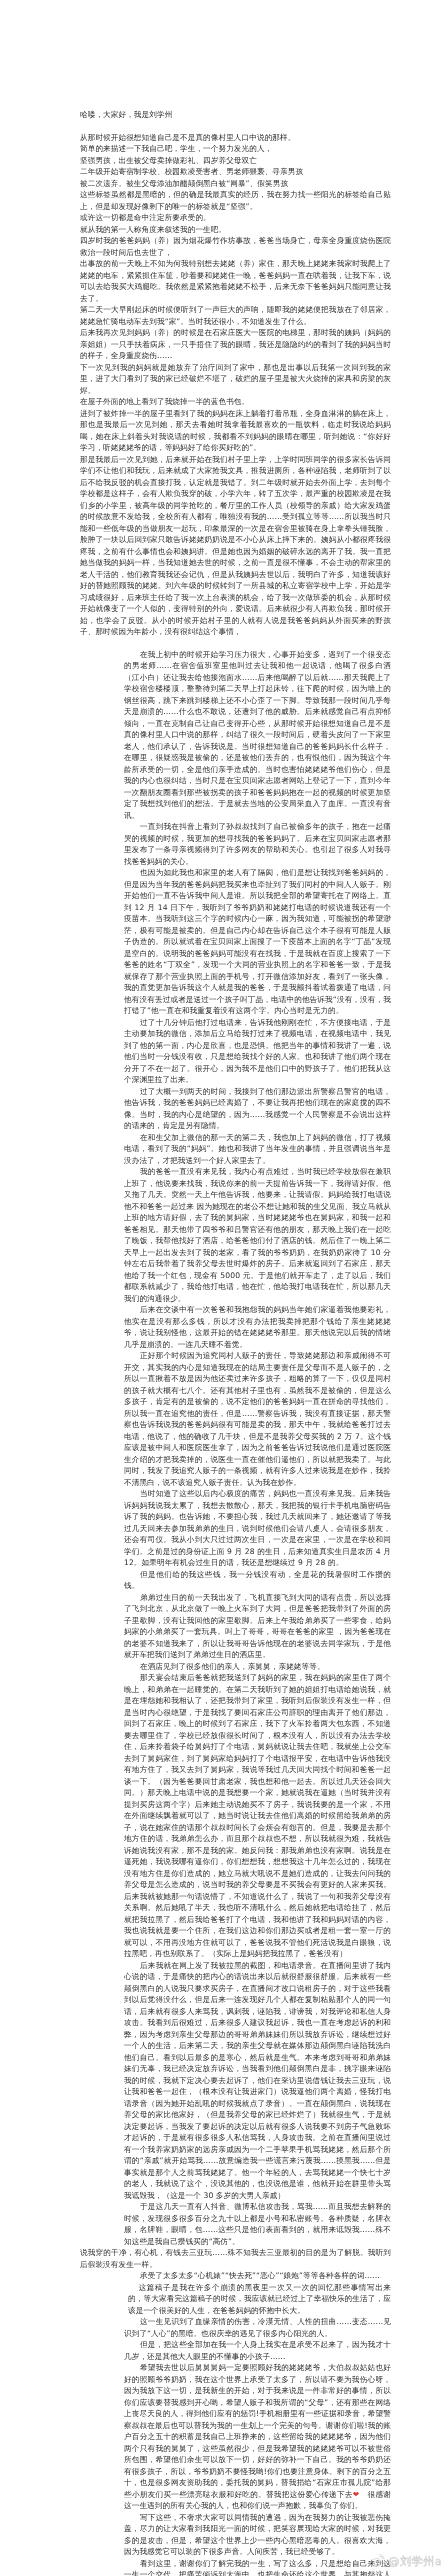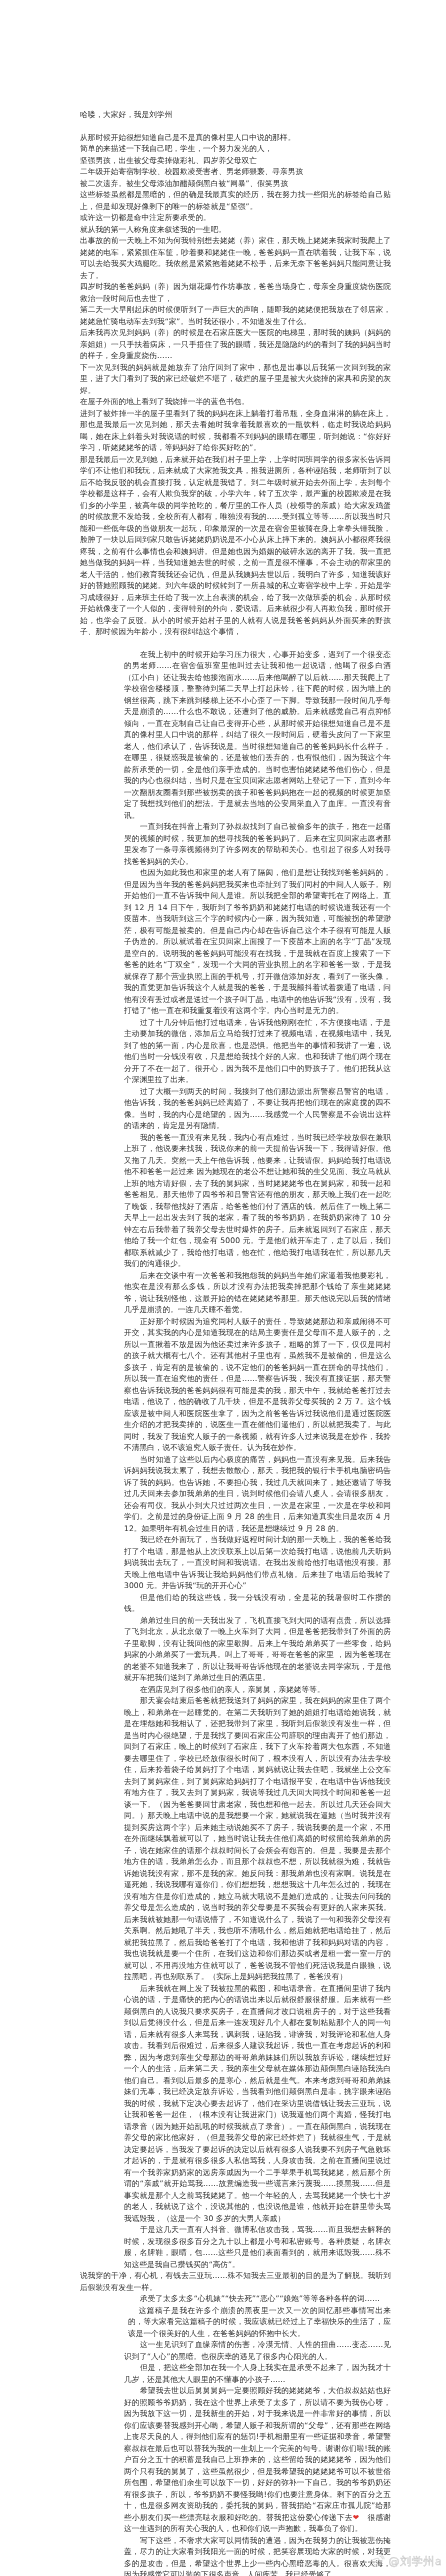--- a/index.html
+++ b/index.html
@@ -24,38 +24,38 @@
 <div class="doc">
   <p class="gap-after">哈喽，大家好，我是刘学州</p>
   <p>从那时候开始很想知道自己是不是真的像村里人口中说的那样。</p>
   <p>简单的来描述一下我自己吧，学生，一个努力发光的人，</p>
   <p>坚强男孩，出生被父母卖掉做彩礼、四岁养父母双亡</p>
   <p>二年级开始寄宿制学校、校园欺凌受害者、男老师猥亵、寻亲男孩</p>
   <p>被二次遗弃。被生父母添油加醋颠倒黑白被“网暴”、假笑男孩</p>
   <p>这些标签虽然都是黑暗的，但的确是我最真实的经历，我在努力找一些阳光的标签给自己贴上，但是却发现好像剩下的唯一的标签就是“坚强”。</p>
   <p>或许这一切都是命中注定所要承受的。</p>
   <p>就从我的第一人称角度来叙述我的一生吧。</p>
+  <p>四岁时我的爸爸妈妈（养）因为烟花爆竹作坊事故，爸爸当场身亡，母亲全身重度烧伤医院救治一段时间后也去世了，</p>
   <p>出事故的前一天晚上不知为何我特别想去姥姥（养）家住，那天晚上姥姥来我家时我爬上了姥姥的电车，紧紧抓住车筐，吵着要和姥姥住一晚，爸爸妈妈一直在哄着我，让我下车，说可以去给我买大鸡腿吃。我依然是紧紧抱着姥姥不松手，后来无奈下爸爸妈妈只能同意让我去了。</p>
-  <p>四岁时我的爸爸妈妈（养）因为烟花爆竹作坊事故，爸爸当场身亡，母亲全身重度烧伤医院救治一段时间后也去世了，</p>
   <p>第二天一大早刚起床的时候便听到了一声巨大的声响，随即我的姥姥便把我放在了邻居家，姥姥急忙骑电动车去到我“家”。当时我还很小，不知道发生了什么。</p>
   <p>后来我再次见到妈妈（养）的时候是在石家庄医大一医院的电梯里，那时我的姨妈（妈妈的亲姐姐）一只手扶着病床，一只手捂住了我的眼睛，我还是隐隐约约的看到了我的妈妈当时的样子，全身重度烧伤……</p>
   <p>下一次见到我的妈妈就是她放弃了治疗回到了家中，那也是出事以后我第一次回到我的家里，进了大门看到了我的家已经破烂不堪了，破烂的屋子里是被大火烧掉的家具和房梁的灰烬。</p>
   <p>在屋子外面的地上看到了我烧掉一半的蓝色书包。</p>
   <p>进到了被炸掉一半的屋子里看到了我的妈妈在床上躺着打着吊瓶，全身血淋淋的躺在床上，那也是我最后一次见到她，那天去看她时我拿着我最喜欢的一瓶饮料，临走时我说给妈妈喝，她在床上斜着头对我说话的时候，我都看不到妈妈的眼睛在哪里，听到她说：“你好好学习，听姥姥姥爷的话，等妈妈好了给你买好吃的”。</p>
   <p class="gap-after">那是我最后一次见到她，后来就开始在我们村子里上学，上学时同班同学的很多家长告诉同学们不让他们和我玩，后来就成了大家抢我文具，推我进厕所，各种诬陷我，老师听到了以后不给我反驳的机会直接打我，认定就是我错了。到二年级时就开始去外面上学，去到每个学校都是这样子，会有人欺负我穿的破，小学六年，转了五次学，最严重的校园欺凌是在我们乡的小学里，被高年级的同学抢吃的，餐厅里的工作人员（校领导的亲戚）给大家发鸡蛋的时候故意不发给我，全校所有人都有，唯独没有我的……受到孤立等等……所以我当时只能和一些低年级的当做朋友一起玩，印象最深的一次是在宿舍里被骑在身上拿拳头锤我脸，脸肿了一块以后回到家只敢告诉姥姥奶奶说是不小心从床上摔下来的。姨妈从小都很疼我很疼我，之前有什么事情也会和姨妈讲。但是她也因为婚姻的破碎永远的离开了我。我一直把她当做我的妈妈一样，当我知道她去世的时候，之前一直是很不懂事，不会主动的帮家里的老人干活的，他们教育我我还会记仇，但是从我姨妈去世以后，我明白了许多，知道我该好好的替她照顾我的姥姥。到六年级的时候转到了一所县城的私立寄宿学校中上学，开始是学习成绩很好，后来班主任给了我一次上台表演的机会，给了我一次做班委的机会，从那时候开始就像变了一个人似的，变得特别的外向，爱说话。后来就很少有人再欺负我，那时候开始，也学会了反驳。从小的时候开始村子里的人就有人说是我爸爸妈妈从外面买来的野孩子、那时候因为年龄小，没有很纠结这个事情，</p>
   <p class="indent">在我上初中的时候开始学习压力很大，心事开始变多，遇到了一个很变态的男老师……在宿舍值班室里他叫过去让我和他一起说话，他喝了很多白酒（江小白）还让我去给他接泡面水……后来他喝醉了以后就……那天我爬上了学校宿舍楼楼顶，整整待到第二天早上打起床铃，往下爬的时候，因为墙上的钢丝很高，跳下来跳到楼梯上还不小心歪了一下脚。导致我那一段时间几乎每天是崩溃的……什么也不敢说，还遭到了他的威胁。后来就感觉自己有点抑郁倾向，一直在克制自己让自己变得开心些，从那时候开始很想知道自己是不是真的像村里人口中说的那样，纠结了很久一段时间后，硬着头皮问了一下家里老人，他们承认了，告诉我说是。当时很想知道自己的爸爸妈妈长什么样子，在哪里，很疑惑我是被偷的，还是被他们丢弃的，也有恨他们，因为我这个年龄所承受的一切，全是他们亲手造成的。当时也害怕姥姥姥爷他们伤心，但是我的内心也很纠结，当时只是在宝贝回家志愿者网站上登记了一下，直到今年一次翻朋友圈看到那些被拐卖的孩子和爸爸妈妈抱在一起的视频的时候更加坚定了我想找到他们的想法。于是就去当地的公安局采血入了血库。一直没有音讯。</p>
   <p class="indent">一直到我在抖音上看到了孙叔叔找到了自己被偷多年的孩子，抱在一起痛哭的视频的时候，我更加的想寻找我的爸爸妈妈了。后来在宝贝回家志愿者那里发布了一条寻亲视频得到了许多网友的帮助和关心。也引起了很多人对我寻找爸爸妈妈的关心。</p>
   <p class="indent">也因为如此我也和家里的老人有了隔阂，他们是想让我找到爸爸妈妈的，但是因为当年我的爸爸妈妈把我买来也牵扯到了我们同村的中间人人贩子。刚开始他们一直不告诉我中间人是谁。所以我把全部的希望寄托在了网络上。直到 12 月 14 日下午，我听到了爷爷奶奶和姥姥打电话的时候说道我还有一个疫苗本。当我听到这三个字的时候内心一麻，因为我知道，可能被拐的希望渺茫，极有可能是被卖的。但是自己内心却在告诉自己这个本子很有可能是人贩子伪造的。所以就试着在宝贝回家上面搜了一下疫苗本上面的名字“丁晶”发现是空白的。说明我的爸爸妈妈可能没有在找我，于是我就在百度上搜索了一下爸爸的姓名“丁双全”，发现一个大同的营业执照上的名字和爸爸一致，于是我就保存了那个营业执照上面的手机号，打开微信添加好友，看到了一张头像，我的直觉更加告诉我这个人就是我的爸爸，于是我颤抖着试着拨通了电话，问他有没有丢过或者是送过一个孩子叫丁晶，电话中的他告诉我“没有，没有，我打错了”他一直在和我重复着没有这两个字。内心当时是无力的。</p>
   <p class="indent">过了十几分钟后他打过电话来，告诉我他刚刚在忙，不方便接电话，于是主动要加我的微信，添加后立马给我打过来了视频电话，在视频电话中，我见到了他的第一面，内心是欣喜，也是恐惧。他把当年的事情和我讲了一遍，说他们当时一分钱没有收，只是想给我找个好的人家。也和我讲了他们两个现在分开了不在一起了。很开心，因为我不是他们口中的野孩子了。他们把我从这个深渊里拉了出来。</p>
   <p class="indent">过了大概一到两天的时间，我接到了他们那边派出所警察吕警官的电话，他告诉我，我的爸爸妈妈已经离婚了，不要让我再把他们现在的家庭搅的四不像。当时，我的内心是绝望的，因为……我感觉一个人民警察是不会说出这样的话来的，肯定是另有隐情。</p>
+  <p class="indent">在和生父加上微信的那一天的第二天，我也加上了妈妈的微信，打了视频电话，看到了我的“妈妈”。她也和我讲了当年发生的事情，并且强调说当年是没办法了，才把我送到一个好人家里去了。</p>
   <p class="indent">我的爸爸一直没有来见我，我内心有点难过，当时我已经学校放假在兼职上班了，他说要来找我，我说你来的前一天提前告诉我一下，我得请好假。他又拖了几天。突然一天上午他告诉我，他要来，让我请假。妈妈给我打电话说他不和爸爸一起过来 因为她现在的老公不想让她和我的生父见面、我立马就从上班的地方请好假，去了我的舅妈家，当时姥姥姥爷也在舅妈家，和我一起和爸爸相见。那天他带了四爷爷和吕警官还有他的朋友，那天晚上我们在一起吃了晚饭，我帮他找好了酒店，给爸爸他们付了酒店的钱。然后住了一晚上第二天早上一起出发去到了我的老家，看了我的爷爷奶奶，在我奶奶家待了 10 分钟左右后我带着了我养父母去世时爆炸的房子。后来就返回到了石家庄，那天他给了我一个红包，现金有 5000 元。于是他们就开车走了，走了以后，我们都联系就减少了，我给他打电话，他在忙，他给我打电话我在忙，所以那几天我们的沟通很少。</p>
   <p class="indent">后来在交谈中有一次爸爸和我抱怨我的妈妈当年她们家逼着我他要彩礼，他实在是没有那么多钱，所以才没有办法把我卖掉把那个钱给了亲生姥姥姥爷，说让我别怪他，这最开始的错在姥姥姥爷那里。那天他说完以后我的情绪几乎是崩溃的。一连几天睡不着觉。</p>
   <p class="indent">正好那个时候因为追究同村人贩子的责任，导致姥姥那边和亲戚闹得不可开交，其实我的内心是知道我现在的结局主要责任是父母而不是人贩子的，之所以一直揪着不放是因为他还卖过来许多孩子，粗略的算了一下，仅仅是同村的孩子就大概有七八个。还有其他村子里也有，虽然我不是被偷的，但是这么多孩子，肯定有的是被偷的，说不定他们的爸爸妈妈一直在拼命的寻找他们，所以我一直在追究他的责任，但是……警察告诉我，我没有直接证据，那天警察也告诉我说我的爸爸妈妈很有可能是卖的我，那天中午，我就给爸爸打过去电话，他说了，他的确收了几千块，但是不是我养父母买我的 2 万 7。这个钱应该是被中间人和医院医生拿了，因为之前爸爸告诉过我说他们是通过医院医生介绍的才把我卖掉的，说医生一直在催他们逼他们，所以就把我卖了。与此同时，我发了我追究人贩子的一条视频，就有许多人过来说我是在炒作，我拎不清黑白，说不该追究人贩子责任。认为我在炒作。</p>
   <p class="indent">当时知道了这些以后内心极度的痛苦，妈妈也一直没有来见我。后来我告诉妈妈我说我太累了，我想去散散心，那天，我把我的银行卡手机电脑密码告诉了我的妈妈。也告诉她，不要担心我，我过几天就回来了，她还邀请了等我过几天回来去参加我弟弟的生日，说到时候他们会请八桌人，会请很多朋友，还会有司仪。我从小到大只过过两次生日，一次是在家里，一次是在学校和同学们。之前是过的身份证上面 9 月 28 的生日，后来知道真实生日是农历 4 月 12。如果明年有机会过生日的话，我还是想继续过 9 月 28 的。</p>
-  <p class="indent">我已经在外面玩了，当我做好返程时间计划的那一天晚上，我的爸爸给我打了个电话，那是他从上次没联系上以后第一次给我打电话，说他前几天听妈妈说我出去玩了，一直没时间和我说话。在我出发前给他打电话他没有接。那天晚上他电话中告诉我让我给妈妈他们带点礼物。后来挂了电话后给我转了 3000 元。并告诉我“玩的开开心心”</p>
   <p class="indent">但是他们给的我这些钱，我一分钱没有动，全是花的我暑假时工作攒的钱。</p>
   <p class="indent">弟弟过生日的前一天我出发了，飞机直接飞到大同的话有点贵，所以选择了飞到北京，从北京做了一晚上火车到了大同，但是爸爸把我带到了外面的房子里歇脚，没有让我回他的家里歇脚。后来上午我给弟弟买了一些零食，给妈妈家的小弟弟买了一套玩具。叫上了哥哥，哥哥在爸爸的家里 ，因为爸爸现在的老婆不知道我来了，所以让我哥哥告诉他现在的老婆说去同学家玩，于是他就开车把我们送到了弟弟过生日的酒店里。</p>
   <p class="indent">在酒店见到了很多他们的亲人，亲舅舅，亲姥姥等等。</p>
   <p class="indent">那天宴会结束后爸爸就把我送到了妈妈的家里，我在妈妈的家里住了两个晚上，和弟弟在一起睡觉的。在第二天我听到了她的姐姐打电话给她说我，就是在埋怨她和我相认了，还把我带到了家里，我听到后假装没有发生一样，但是当时内心很绝望，于是我找了要回石家庄公司辞职的理由离开了他们那边，回到了石家庄，晚上的时候到了石家庄，我下了火车拎着两大包东西，不知道要去哪里住了，学校已经放假很长时间了，根本没有人，所以没有办法去学校住，后来拎着袋子给舅妈打了个电话，舅妈就说让我去住吧，我就坐上公交车去到了舅妈家住，到了舅妈家给妈妈打了个电话报平安，在电话中告诉他我没有地方住了，我又去到了舅妈家，我说等我过几天回大同找个时间和爸爸一起谈一下。（因为爸爸要回甘肃老家，我也想和他一起去。所以过几天还会回大同。）那天晚上电话中说的是我想要一个家，她就说我在逼她（当时我并没有提到买房这两个字）后来她主动说她买不了房子，我说我要的是一个家，不用在外面继续飘着就可以了，她当时说让我去住他们离婚的时候留给我弟弟的房子，说在她家住的话那个叔叔时间长了会烦会有怨言的。但是，我要是去那个地方住的话，我弟弟怎么办，而且那个叔叔也不想，所以我就很为难，我就告诉她说我没有家，那不是我的家。她反问我：那我弟弟也没有家啊。说我是在逼死她，我说我哪有逼你们，你们想想我，想想我这十几年怎么过的，我现在没有地方住是你们造成的，她立马就大吼说不是她们造成的，让我去问问我的养父母是怎么造成的，说当时我的养父母要是不买我会有更好的人家来买我。后来我就被她那一句话说懵了，不知道说什么了，我说了一句和我养父母没有关系啊。然后她吼了半天，我也听不清吼什么，然后她就把电话给挂了，然后就把我拉黑了，然后我给爸爸打了个电话，我和他讲了我和妈妈对话的内容，我也说我就是要一个住所，在我们这边和你们那边买或者是租一套一室一厅的就可以，不用再没地方住就可以了，爸爸说我不管他们死活说我是白眼狼，说拉黑吧，再也别联系了。（实际上是妈妈把我拉黑了，爸爸没有）</p>
   <p class="indent">后来我就在网上发了我被拉黑的截图，和电话录音。在直播间里讲了我内心说的话，于是痛快的把内心的话说出来以后就很舒服很舒服。后来就有一些颠倒黑白的人说我只要求买房子，在直播间才改口说租房子的，对于这些我看到以后觉得没什么，但是后来一连发现好几个人都在复制粘贴那个人的同一句话，后来就有很多人来骂我，讽刺我，诬陷我，诽谤我，对我评论和私信人身攻击。我看到后很难过，后来很多人建议我起诉，我也一直在考虑起诉的利和弊，因为考虑到亲生父母那边的哥哥弟弟妹妹们所以我放弃诉讼，继续想过好一个人的生活，后来第二天，我的亲生父母就在媒体那边颠倒黑白诬陷我洗白他们自己。看到以后最多的是寒心，然后就是生气。本来考虑到哥哥和弟弟妹妹们无辜，我已经决定放弃诉讼，当我看到他们颠倒黑白是非，挑字眼来诬陷我的时候，我就下定决心要去起诉了，他们在采访里说借钱让我去三亚玩，说让我和爸爸一起住，（根本没有让我进家门）说我逼他们两个离婚，怪我打电话录音（因为她开始乱吼的时候我就点了录音）。一直在颠倒黑白，说我现在养父母的家比他家好，（但是我养父母的家已经炸烂了）我就很生气，于是就决定要起诉，当我发了要起诉的决定以后就有很多人说我要不到房子气急败坏才起诉的，于是就有很多很多人私信骂我，人身攻击我。之前在直播间里说过有一个我养家奶奶家的远房亲戚因为一个二手苹果手机骂我姥姥，然后那个所谓的“亲戚”就开始骂我……故意编造我一些谎言来污蔑我……摸黑我……但是事实就是那个人之前骂我姥姥了。他一个年轻的人，去骂我姥姥一个快七十岁的老人，我就说了这个，没说其他的，也没说他是谁，他就开始在群里带头骂我诋毁我，（这是一个 30 多岁的大男人亲戚）</p>
   <p class="indent">于是这几天一直有人抖音、微博私信攻击我，骂我……而且我想去解释的时候，发现很多很多百分之九十以上都是小号和私密账号。各种质疑，名牌衣服，名牌鞋，眼睛，包……这些只是他们表面看到的，就用来诋毁我……殊不知这些是我自己攒钱买的“高仿”。</p>
   <p>说我穿的干净，有心机，有钱去三亚玩……殊不知我去三亚最初的目的是为了解脱。我听到后假装没有发生一样。</p>
   <p class="indent">承受了太多太多“心机婊”“快去死”“恶心”“娘炮”等等各种各样的词……</p>
   <p class="indent-sm">这篇稿子是我在许多个崩溃的黑夜里一次又一次的回忆那些事情写出来的，等大家看完这篇稿子的时候，我应该就已经过上了幸福快乐的生活了，应该是一个很美好的人生，在爸爸妈妈的怀抱中长大。</p>
   <p class="indent">这一生见识到了血缘亲情的伤害，冷漠无情、人性的扭曲……变态……见识到了“人心”的黑暗。也很庆幸的遇见了很多内心阳光的人。</p>

